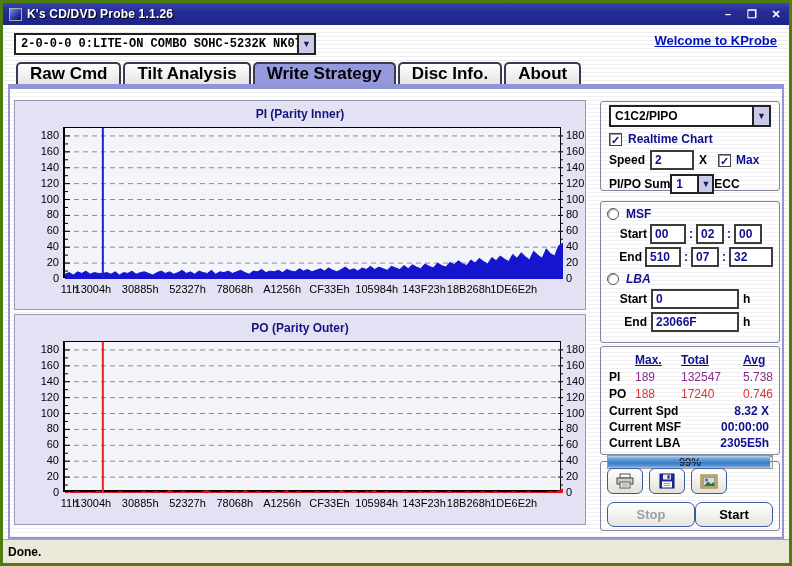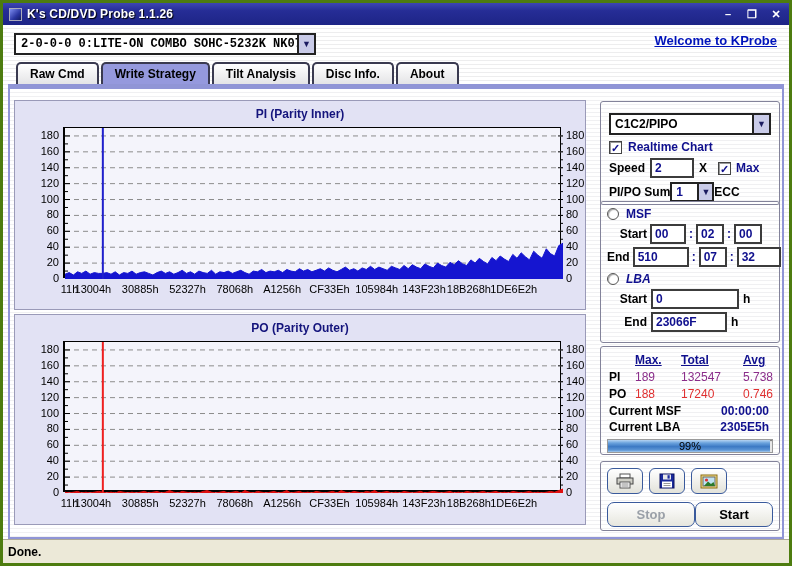--- a/index.html
+++ b/index.html
@@ -29,21 +29,21 @@
     font-weight:bold; padding-left:5px; white-space:nowrap; overflow:hidden; }
   .combo-arrow { width:17px; height:100%; background:#c9cbe8; border-left:2px solid #222;
     display:flex; align-items:center; justify-content:center;
     color:#1b1b60; font-size:9px; }
   .welcome-link { position:absolute; right:12px; top:8px; color:#0013bb; font-size:13px;
     font-weight:bold; text-decoration:underline; }
   
   .tabstrip { position:absolute; left:13px; top:37px; height:22px; display:flex; gap:2px; }
   .tab { height:22px; padding:0 12px; border:2px solid #3a3a50; border-bottom:none;
     border-radius:5px 5px 0 0; background:linear-gradient(180deg,#ffffff,#e4e4e6);
-    font-size:12px; font-weight:bold; display:flex; align-items:center; color:#000; }
+    font-size:17px; font-weight:bold; display:flex; align-items:center; color:#000; }
   .tab.active { background:#9599dd; }
   .pane-bar { position:absolute; left:5px; right:5px; top:59px; height:5px; background:#9095d6; }
   
   .pane { position:absolute; left:5px; right:5px; top:59px; bottom:24px;
     border:2px solid #9095d6; border-top:5px solid #9095d6;
     background:repeating-linear-gradient(180deg,#ffffff 0px,#ffffff 3px,#f0f0f2 3px,#f0f0f2 4px); }
   
   .chart-panel { position:absolute; width:572px; background:#e2e2f4;
     border:1px solid #9a9ab8; }
   .chart-title { text-align:center; color:#14147c; font-size:12px; font-weight:bold;
@@ -124,22 +124,22 @@
 
     <div class="drive-combo">
       <div class="drive-text">2-0-0-0 0:LITE-ON COMBO SOHC-5232K NK07</div>
       <div class="combo-arrow">▼</div>
     </div>
 
     <a class="welcome-link" href="#">Welcome to KProbe</a>
 
     <div class="tabstrip" id="tabstrip">
         <div class="tab">Raw Cmd</div>
+        <div class="tab">Tilt Analysis</div>
         <div class="tab active">Write Strategy</div>
-        <div class="tab">Tilt Analysis</div>
         <div class="tab">Disc Info.</div>
         <div class="tab">About</div>
       </div>
     <div class="pane-bar"></div>
 
     <div class="pane">
 
       <div class="chart-panel" id="chart0" style="left:4px; top:11px; height:210px;">
         <div class="chart-title">PI (Parity Inner)</div>
         <div class="plot">
@@ -407,21 +407,21 @@
           <div class="ylab l" style="top: 75.6316px;">120</div>
           <div class="ylab r" style="top: 75.6316px;">120</div>
           <div class="ylab l" style="top: 59.7368px;">140</div>
           <div class="ylab r" style="top: 59.7368px;">140</div>
           <div class="ylab l" style="top: 43.8421px;">160</div>
           <div class="ylab r" style="top: 43.8421px;">160</div>
           <div class="ylab l" style="top: 27.9474px;">180</div>
           <div class="ylab r" style="top: 27.9474px;">180</div>
         </div>
 
-      <div class="gbox" style="top:12px; height:104px; padding:11px 8px;">
+      <div class="gbox" style="top:12px; height:90px; padding:3px 8px;">
         <div class="combo">
           <div class="ctext">C1C2/PIPO</div>
           <div class="combo-arrow" style="background:#c9cbe8;">▼</div>
         </div>
         <div class="row" style="margin-top:5px; gap:6px;">
           <div class="cb">✓</div>
           <span class="bluelbl">Realtime Chart</span>
         </div>
         <div class="row" style="margin-top:4px; gap:5px;">
           <span class="lbl">Speed</span>
@@ -448,58 +448,62 @@
         <div class="row" style="margin-top:3px; gap:3px;">
           <span class="lbl" style="width:40px; text-align:right;">Start</span>
           <input class="field" style="width: 36px;" value="00">
           <span class="colon">:</span>
           <input class="field" style="width: 28px;" value="02">
           <span class="colon">:</span>
           <input class="field" style="width: 28px;" value="00">
         </div>
         <div class="row" style="margin-top:3px; gap:3px;">
           <span class="lbl" style="width:40px; text-align:right;">End</span>
-          <input class="field" style="width: 56px;" value="510">
+          <input class="field" style="width: 36px;" value="510">
           <span class="colon">:</span>
           <input class="field" style="width: 28px;" value="07">
           <span class="colon">:</span>
           <input class="field" style="width: 44px;" value="32">
         </div>
         <div class="row" style="margin-top:5px; gap:7px;font-style:italic;">
           <div class="rb"></div>
           <span class="bluelbl">LBA</span>
         </div>
         <div class="row" style="margin-top:3px; gap:4px;">
           <span class="lbl" style="width:40px; text-align:right;">Start</span>
           <input class="field" style="width: 88px;" value="0">
           <span class="lbl">h</span>
         </div>
         <div class="row" style="margin-top:3px; gap:4px;">
           <span class="lbl" style="width:40px; text-align:right;">End</span>
-          <input class="field" style="width: 76px;" value="23066F">
+          <input class="field" style="width: 88px;" value="23066F">
           <span class="lbl">h</span>
         </div>
       </div>
 
       <div class="gbox" style="top:257px; height:109px;">
         <div class="stat-grid">
           <span></span>
           <span class="shead">Max.</span>
           <span class="shead">Total</span>
           <span class="shead">Avg</span>
 
           <span class="srow-lbl">PI</span>
           <span style="color:#8a2d8a;">189</span>
           <span style="color:#8a2d8a;">132547</span>
           <span style="color:#8a2d8a;">5.738</span>
 
           <span class="srow-lbl">PO</span>
           <span style="color:#e03030;">188</span>
           <span style="color:#e03030;">17240</span>
           <span style="color:#e03030;">0.746</span>
+        </div>
+        <div class="cur-row">
+          <span class="k">Current Spd</span>
+          <span class="v">8.32   X</span>
         </div>
         <div class="cur-row">
           <span class="k">Current MSF</span>
           <span class="v">00:00:00</span>
         </div>
         <div class="cur-row">
           <span class="k">Current LBA</span>
           <span class="v">2305E5h</span>
         </div>
         <div class="pbar">

